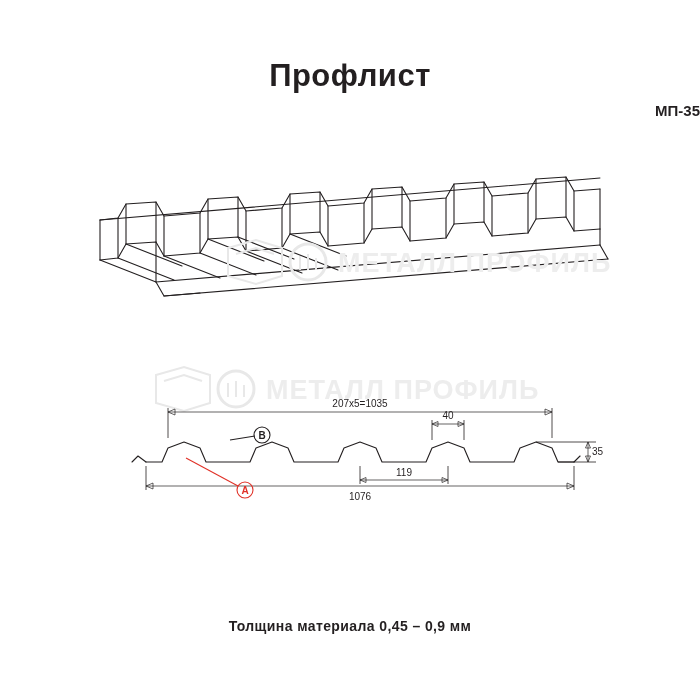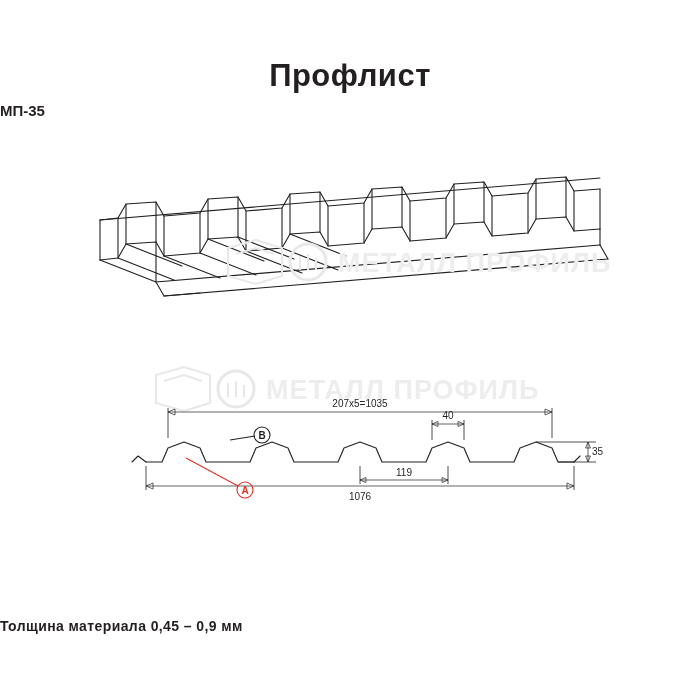--- a/index.html
+++ b/index.html
@@ -28,30 +28,31 @@
     font-size: 31px;
     font-weight: bold;
     letter-spacing: 0.5px;
     color: #231f20;
   }
   .subtitle {
     position: absolute;
     top: 102px;
     left: 0;
     width: 700px;
-    text-align: left;
+    text-align: right;
     font-size: 15px;
     font-weight: bold;
     color: #231f20;
   }
   .footer-note {
     position: absolute;
     top: 618px;
     left: 0;
     width: 700px;
+    text-align: center;
     font-size: 14px;
     font-weight: bold;
     letter-spacing: 0.4px;
     color: #231f20;
   }
   .iso-wrap {
     position: absolute;
     top: 160px;
     left: 60px;
     width: 580px;

